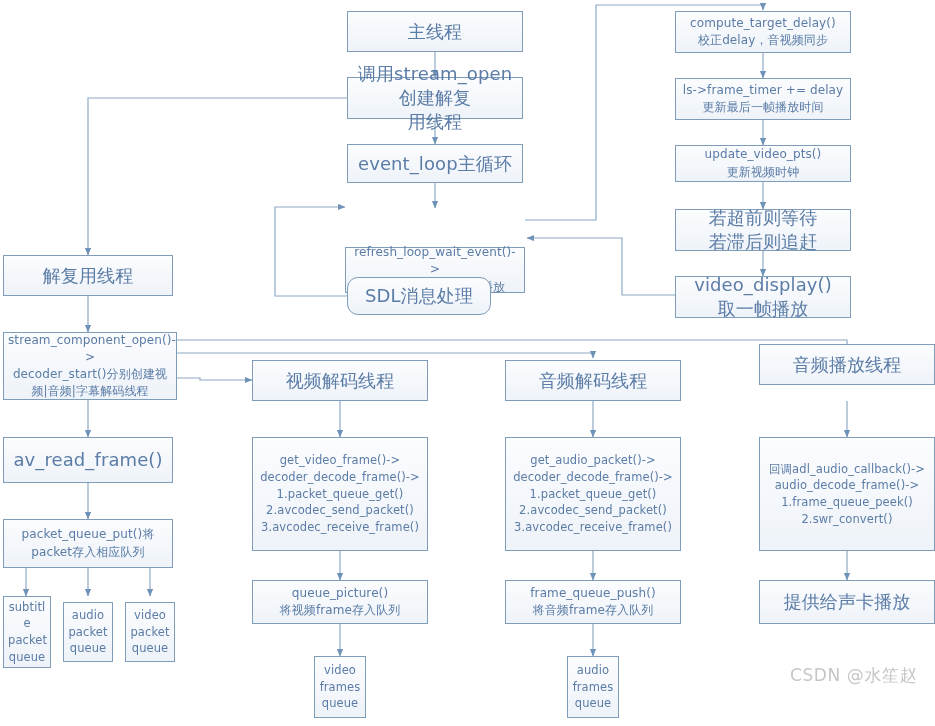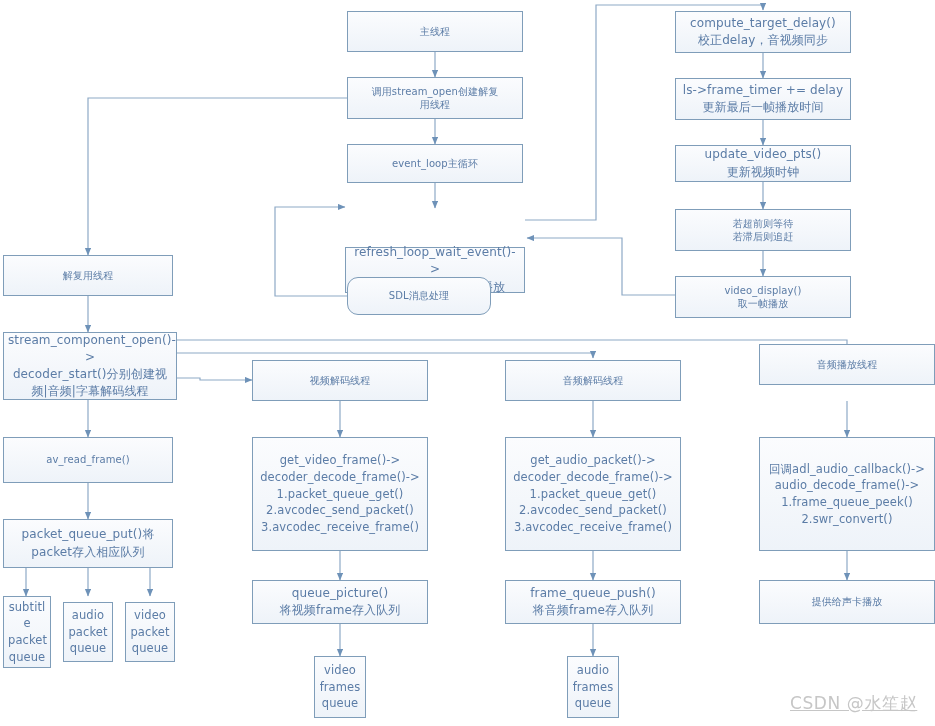--- a/index.html
+++ b/index.html
@@ -29,21 +29,21 @@
     position: absolute;
     box-sizing: border-box;
     border: 1px solid #7f9db9;
     background: linear-gradient(to bottom, #fbfcfe 0%, #f4f7fb 55%, #eef3f9 100%);
     color: #5b7ca6;
     display: flex;
     align-items: center;
     justify-content: center;
     text-align: center;
     line-height: 1.32;
-    font-size: 10px;
+    font-size: 18px;
     letter-spacing: 0.1px;
     padding: 2px 4px;
     z-index: 2;
   }
   .node .txt {
     width: 100%;
     white-space: pre-line;
   }
   .node.small {
     font-size: 12px;
@@ -268,15 +268,15 @@
     <span class="txt">回调adl_audio_callback()-&gt;
 audio_decode_frame()-&gt;
 1.frame_queue_peek()
 2.swr_convert()</span>
   </div>
 
   <div class="node" style="left:759px; top:580px; width:176px; height:44px;">
     <span class="txt">提供给声卡播放</span>
   </div>
 
-  <div class="watermark" style="left:790px; top:692px;text-decoration:underline;">CSDN @水笙赵</div>
+  <div class="watermark" style="left:790px; top:664px;">CSDN @水笙赵</div>
 
 </div>
 
 </body></html>

